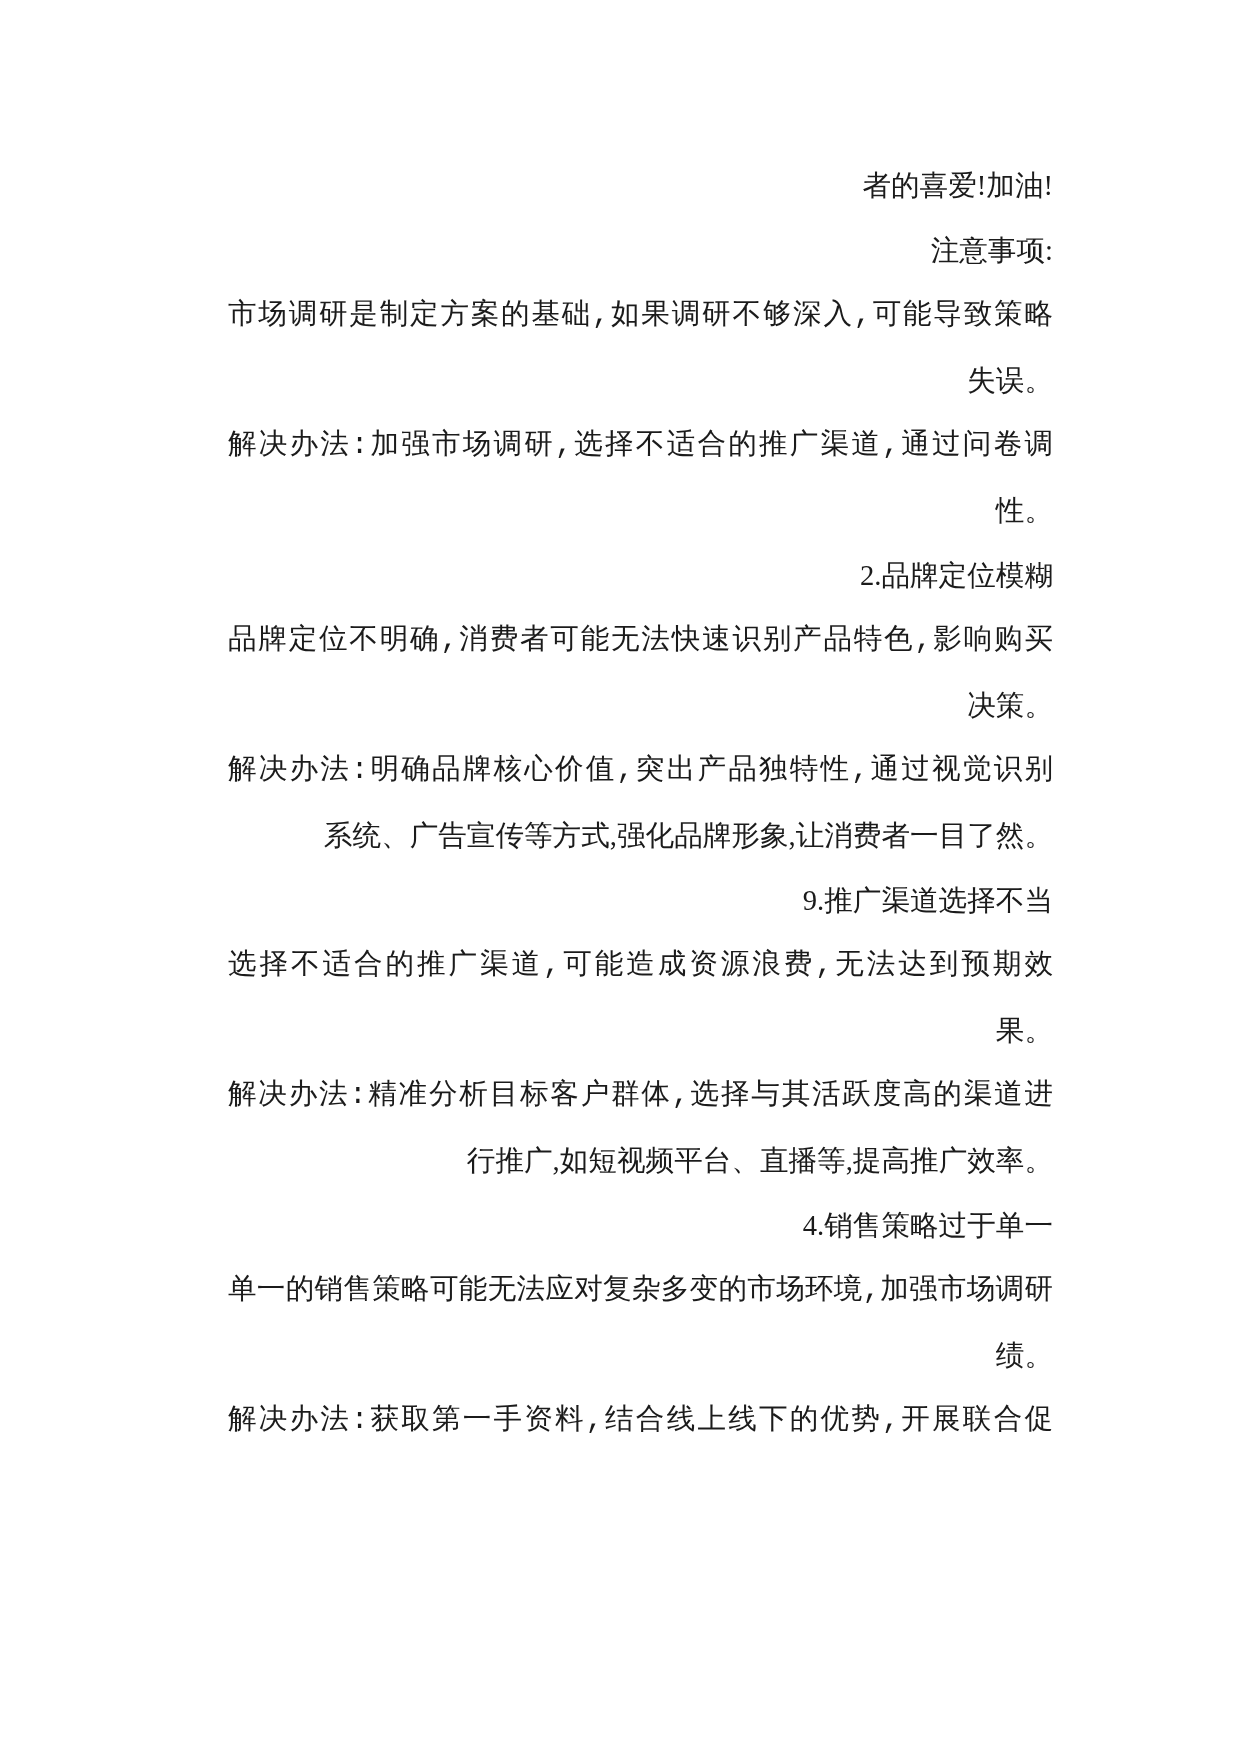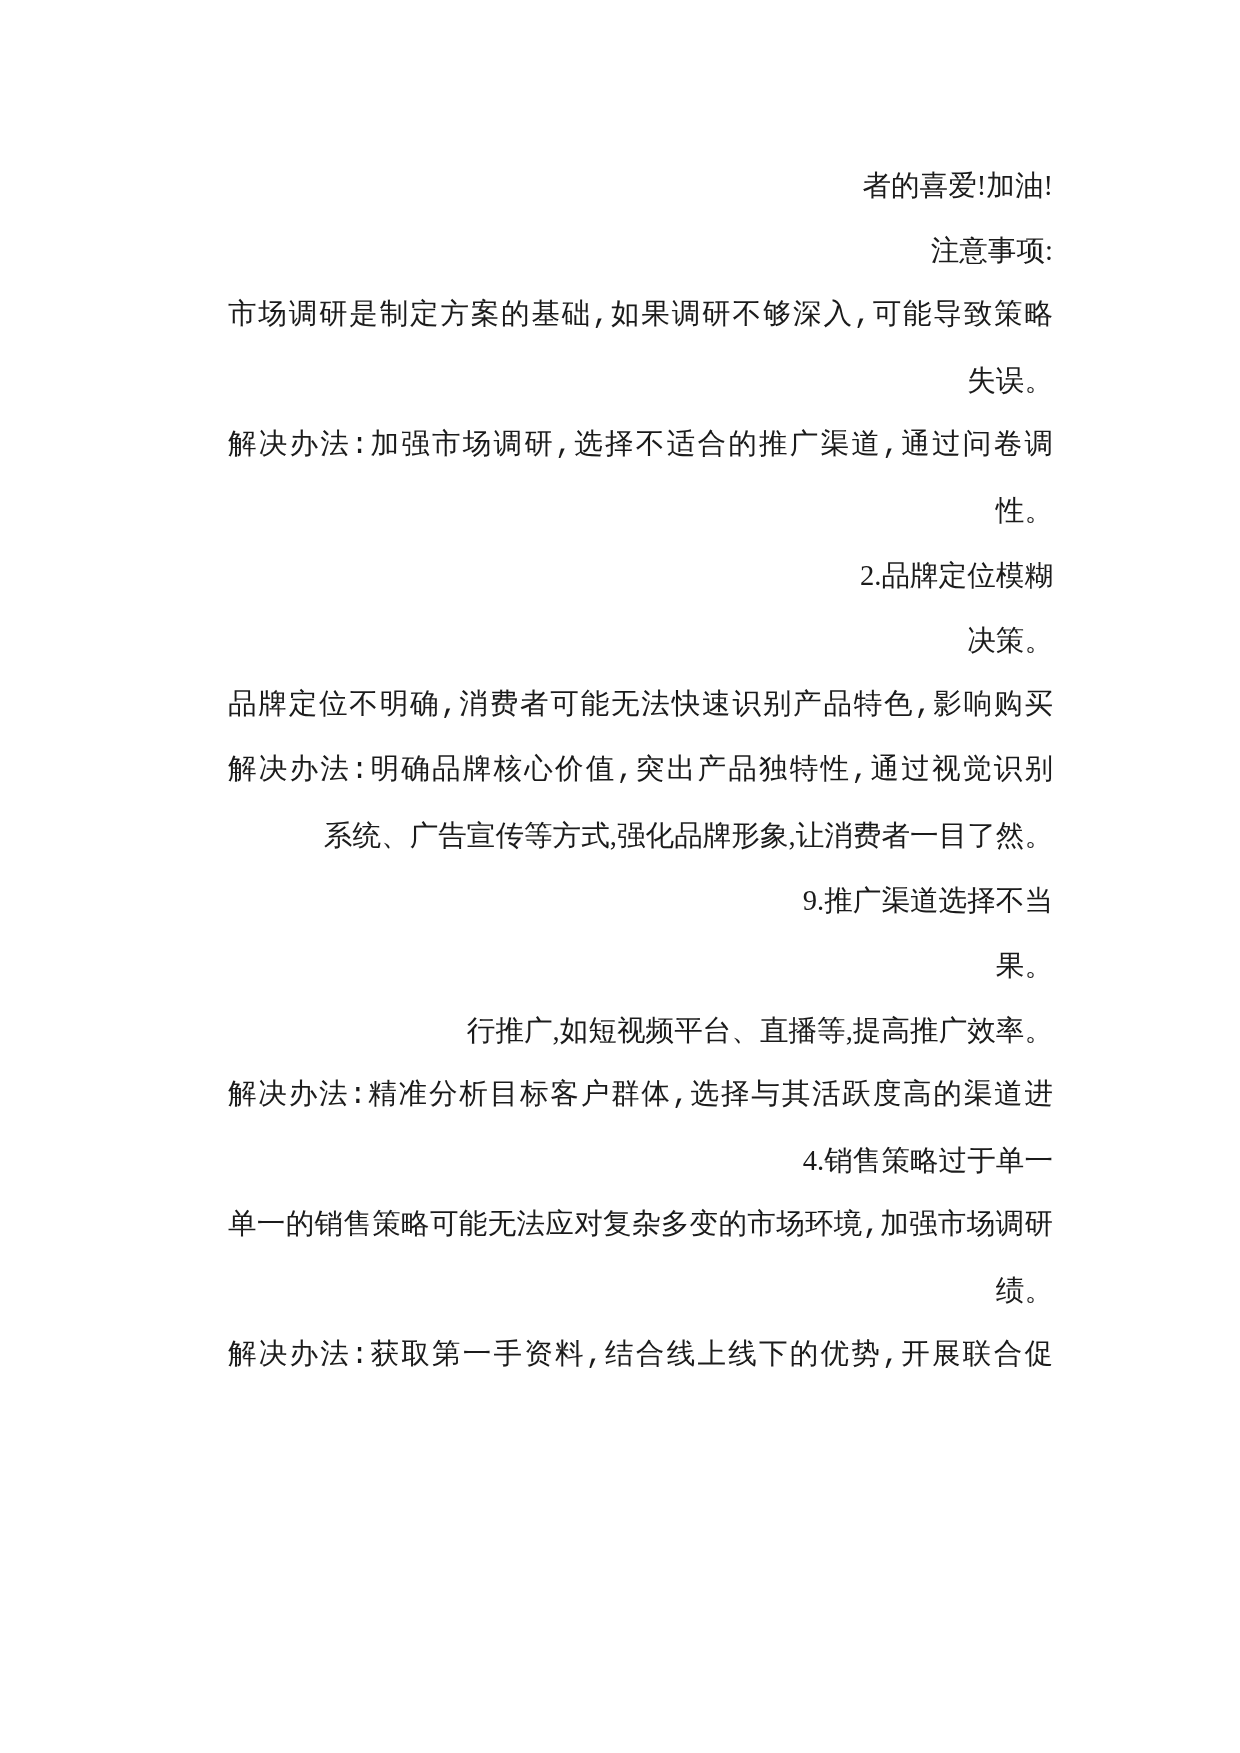--- a/index.html
+++ b/index.html
@@ -60,36 +60,37 @@
         <div class="line">失误。</div>
       </div>
       <div class="paragraph">
         <div class="line indent fill">解决办法:加强市场调研,选择不适合的推广渠道,通过问卷调</div>
         <div class="line">性。</div>
       </div>
       <div class="paragraph">
         <div class="line indent">2.品牌定位模糊</div>
       </div>
       <div class="paragraph">
+        <div class="line indent fill">品牌定位不明确,消费者可能无法快速识别产品特色,影响购买</div>
         <div class="line">决策。</div>
-        <div class="line indent fill">品牌定位不明确,消费者可能无法快速识别产品特色,影响购买</div>
       </div>
       <div class="paragraph">
         <div class="line indent fill">解决办法:明确品牌核心价值,突出产品独特性,通过视觉识别</div>
         <div class="line">系统、广告宣传等方式,强化品牌形象,让消费者一目了然。</div>
       </div>
       <div class="paragraph">
         <div class="line indent">9.推广渠道选择不当</div>
       </div>
       <div class="paragraph">
+        <div class="line indent fill">选择不适合的推广渠道,可能造成资源浪费,无法达到预期效</div>
         <div class="line">果。</div>
       </div>
       <div class="paragraph">
+        <div class="line indent fill">解决办法:精准分析目标客户群体,选择与其活跃度高的渠道进</div>
         <div class="line">行推广,如短视频平台、直播等,提高推广效率。</div>
-        <div class="line indent fill">解决办法:精准分析目标客户群体,选择与其活跃度高的渠道进</div>
       </div>
       <div class="paragraph">
         <div class="line indent">4.销售策略过于单一</div>
       </div>
       <div class="paragraph">
         <div class="line indent fill">单一的销售策略可能无法应对复杂多变的市场环境,加强市场调研</div>
         <div class="line">绩。</div>
       </div>
       <div class="paragraph">
         <div class="line indent fill">解决办法:获取第一手资料,结合线上线下的优势,开展联合促</div>

